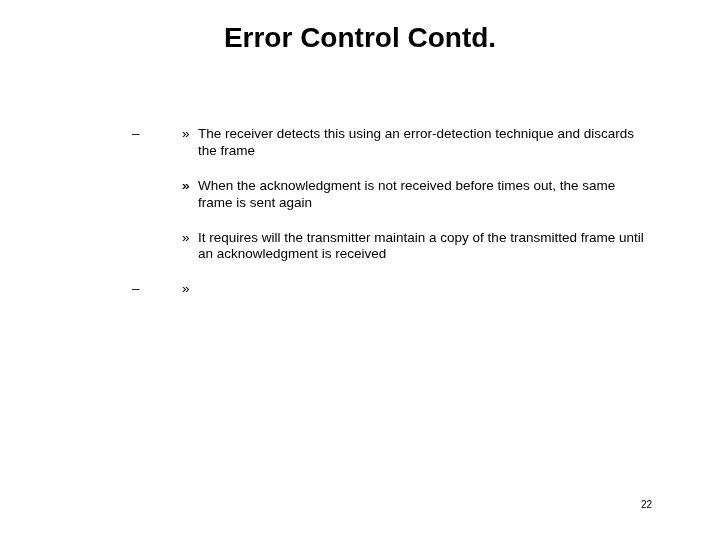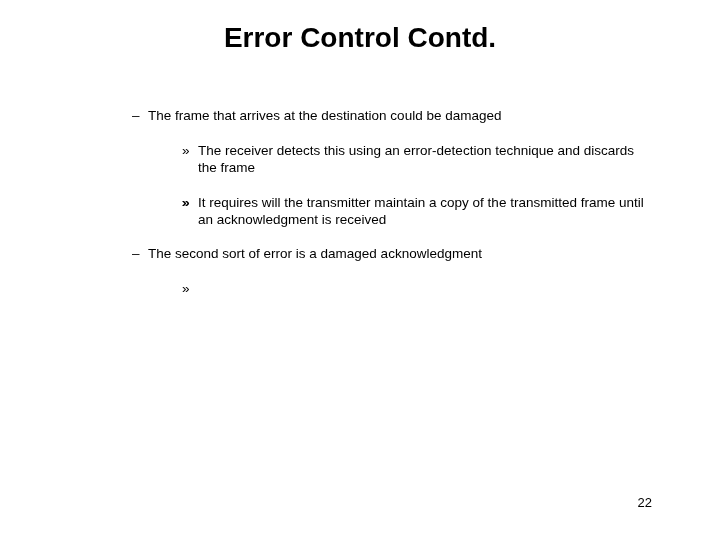--- a/index.html
+++ b/index.html
@@ -54,58 +54,57 @@
   }
   .lvl2 .raquo {
     position: absolute;
     left: 0;
     top: 0;
   }
   .pagenum {
     position: absolute;
     right: 68px;
     bottom: 30px;
-    font-size: 13px;
+    font-size: 10px;
   }
 </style>
 </head>
 <body>
 
 <div class="slide">
 
   <div class="title">Error Control Contd.</div>
 
   <div class="content">
 
     <div class="lvl1">
       <span class="dash">–</span>
-      <span>The frame that arrives at the destination could be damaged</span>
 
       <div class="lvl2">
         <span class="raquo">»</span>
         <span>The receiver detects this using an error-detection technique and discards the frame</span>
       </div>
 
       <div class="lvl2">
         <span class="raquo">»</span>
       </div>
 
       <div class="lvl2">
         <span class="raquo">»</span>
+        <span>When the acknowledgment is not received before times out, the same frame is sent again</span>
       </div>
 
       <div class="lvl2">
         <span class="raquo">»</span>
         <span>It requires will the transmitter maintain a copy of the transmitted frame until an acknowledgment is received</span>
       </div>
     </div>
 
     <div class="lvl1">
       <span class="dash">–</span>
-      <span>The second sort of error is a damaged acknowledgment</span>
 
       <div class="lvl2">
         <span class="raquo">»</span>
       </div>
     </div>
 
   </div>
 
   <div class="pagenum">22</div>
 

